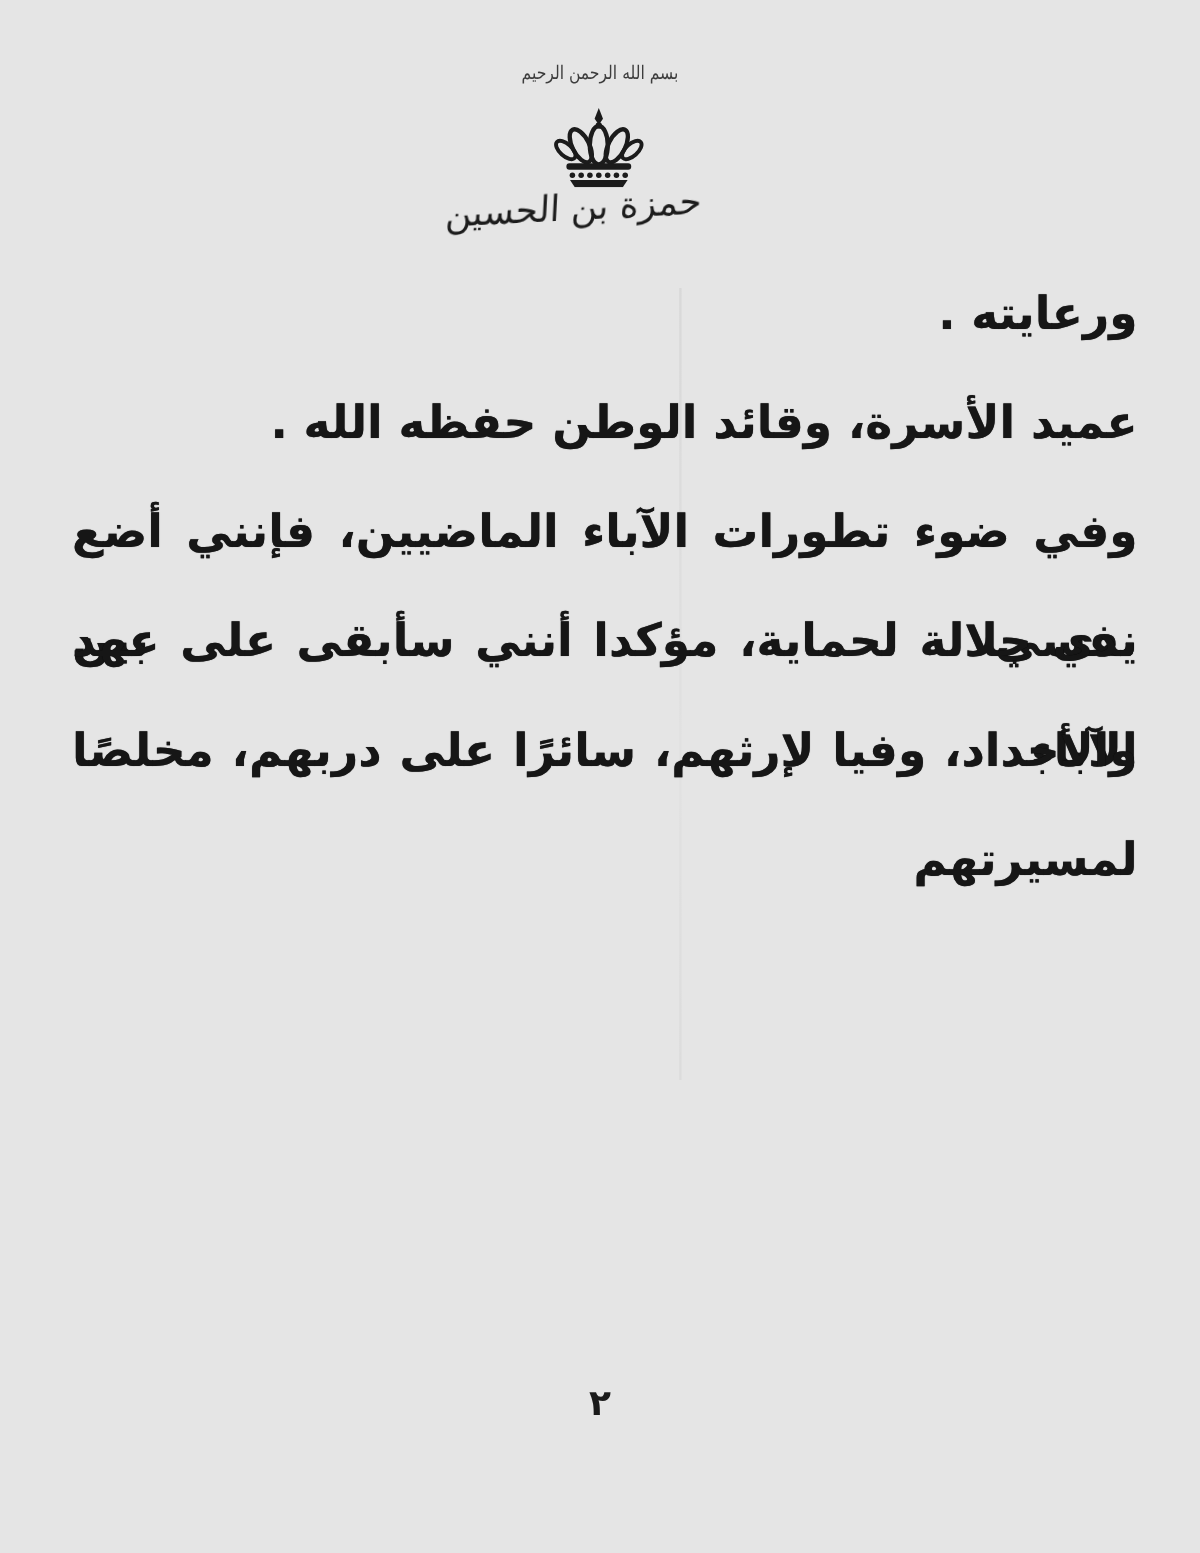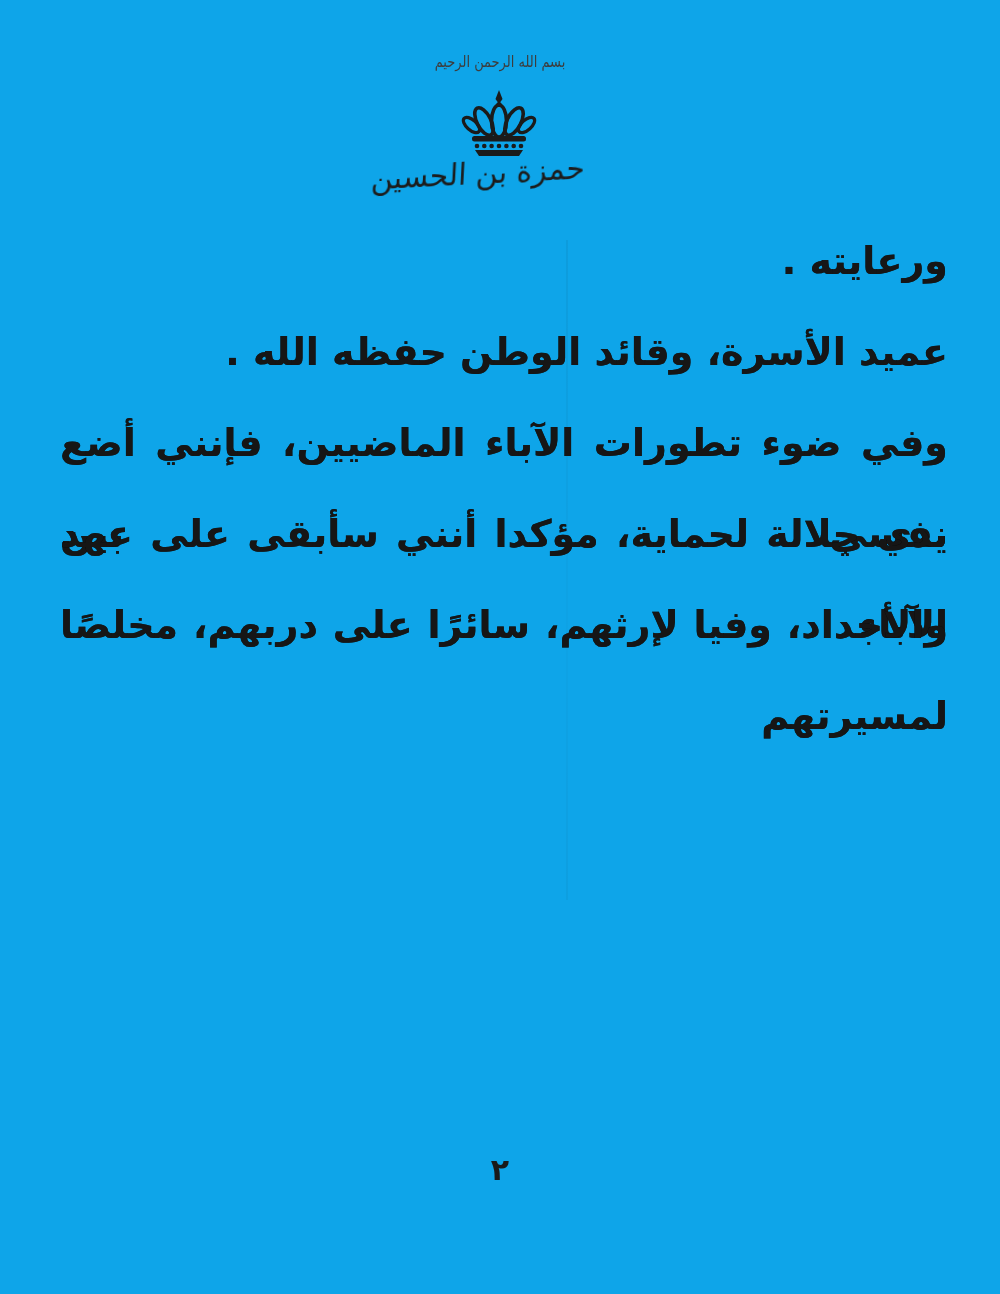--- a/index.html
+++ b/index.html
@@ -4,21 +4,21 @@
 <style>
   html, body {
     margin: 0;
     padding: 0;
     background: #ffffff;
   }
   .page {
     position: relative;
     width: 1000px;
     height: 1294px;
-    background: #0ea5e9;
+    background: #e5e5e5;
     overflow: hidden;
     font-family: "DejaVu Sans", sans-serif;
     color: #141414;
   }
   
   .bismillah {
     position: absolute;
     top: 54px;
     left: 0;
     width: 100%;

